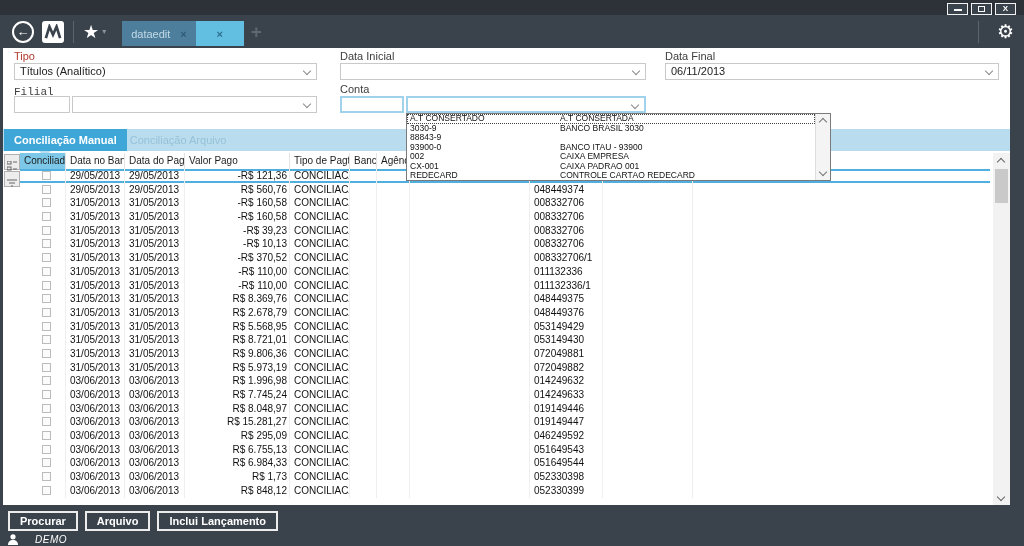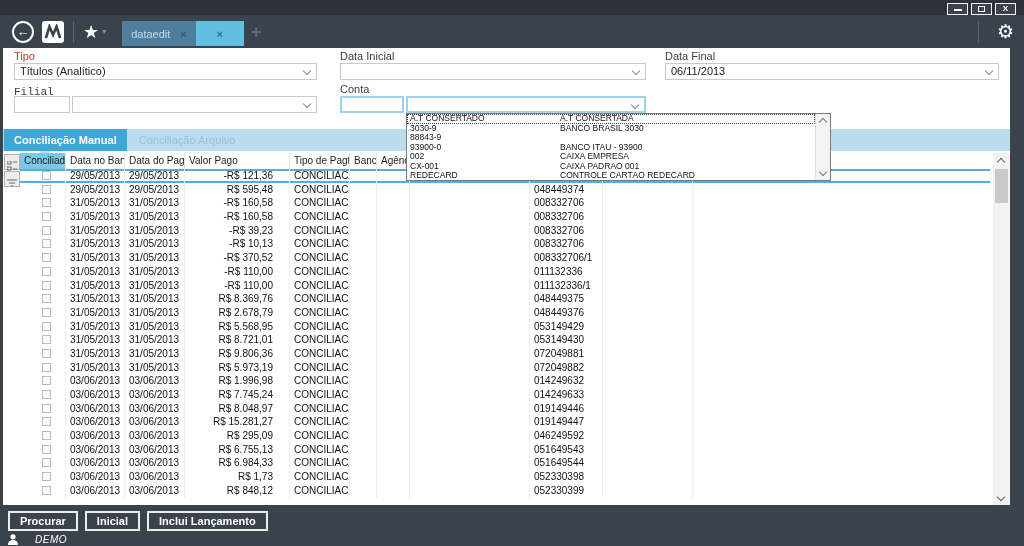--- a/index.html
+++ b/index.html
@@ -55,37 +55,37 @@
   .dd-item.focused { outline:1px dotted #444; outline-offset:-1px; }
   .dd-scroll { position:absolute; right:0; top:0; bottom:0; width:15px; background:#f4f4f4; border-left:1px solid #ddd; }
   .dd-up, .dd-down { position:absolute; left:4px; width:6px; height:6px; border-right:1px solid #777; border-bottom:1px solid #777; }
   .dd-up { top:5px; transform:rotate(-135deg); }
   .dd-down { bottom:5px; transform:rotate(45deg); }
 
   
   .strip { position:absolute; left:0; top:81px; right:0; height:22px; background:#b9dcee; display:flex; }
   .strip-active { background:#3fa6d8; color:#fff; font-weight:bold; font-size:11px; line-height:22px;
                   padding:0 10px; margin-left:1px; }
-  .strip-inactive { color:#96c2d9; font-size:11px; line-height:22px; padding:0 12px; }
+  .strip-inactive { color:#96c2d9; font-size:11px; line-height:22px; padding:0 3px; }
   .notch { position:absolute; top:103px; left:36px; width:0; height:0;
            border-left:6px solid transparent; border-right:6px solid transparent; border-top:6px solid #b9dcee; }
 
   
   .gutter-btn { position:absolute; left:1px; width:16px; height:16px; background:#ededed;
                 border:1px solid #b0b0b0; padding:2px; }
   .thead { position:absolute; left:17px; top:105px; right:20px; height:16px; display:flex;
            font-size:10px; color:#1c1c1c; }
   .th { line-height:16px; padding-left:4px; white-space:nowrap; overflow:hidden; border-right:1px solid #e4e4e4; }
   .th.hl { background:#7dc8e8; }
   .tbody { position:absolute; left:17px; top:121px; right:20px; bottom:7px; overflow:hidden;
            font-size:10px; color:#111; }
   .tr { display:flex; height:13.7px; line-height:13.6px; }
   .tr.selected { box-shadow: inset 0 2px 0 #4fb0e0, inset 0 -2px 0 #4fb0e0; }
   .td { padding-left:4px; white-space:nowrap; overflow:hidden; border-right:1px solid #efefef; }
-  .td.valor { text-align:right; padding-right:16px; padding-left:0; }
+  .td.valor { text-align:right; padding-right:2px; padding-left:0; }
   .c-con { width:46px; } .c-db { width:59px; } .c-dp { width:60px; } .c-valor { width:105px; }
   .c-tipo { width:60px; } .c-banco { width:27px; } .c-ag { width:33px; } .c-a { width:120px; }
   .c-doc { width:73px; } .c-b { width:90px; } .c-fill { flex:1; border-right:none; }
   .cb { display:block; width:9px; height:9px; border:1px solid #bbb; background:#fbfbfb; margin:2px 0 0 18px; }
 
   
   .vscroll { position:absolute; right:0; top:105px; bottom:0; width:17px; background:#f2f2f2; }
   .vs-chev { position:absolute; left:5px; width:6px; height:6px; border-right:1px solid #666; border-bottom:1px solid #666; }
   .vs-up { top:6px; transform:rotate(-135deg); }
   .vs-down { bottom:5px; transform:rotate(45deg); }
@@ -259,21 +259,21 @@
           <div class="td c-doc"></div>
           <div class="td c-b"></div>
           <div class="td c-fill"></div>
         </div>
         <div class="tr">
           <div class="td c-con">
             <span class="cb"></span>
           </div>
           <div class="td c-db">29/05/2013</div>
           <div class="td c-dp">29/05/2013</div>
-          <div class="td c-valor valor">R$ 595,48</div>
+          <div class="td c-valor valor">R$ 560,76</div>
           <div class="td c-tipo">CONCILIACA...</div>
           <div class="td c-banco"></div>
           <div class="td c-ag"></div>
           <div class="td c-a"></div>
           <div class="td c-doc">048449374</div>
           <div class="td c-b"></div>
           <div class="td c-fill"></div>
         </div>
         <div class="tr">
           <div class="td c-con">
@@ -610,21 +610,21 @@
     <div class="vscroll">
       <span class="vs-chev vs-up"></span>
       <div class="vs-thumb"></div>
       <span class="vs-chev vs-down"></span>
     </div>
   </div>
 
   <div class="footer">
     <div class="fbtns">
       <button class="fbtn">Procurar</button>
-      <button class="fbtn">Inicial</button>
+      <button class="fbtn">Arquivo</button>
       <button class="fbtn">Inclui Lançamento</button>
     </div>
     <div class="user">
       <svg width="10" height="11" viewBox="0 0 10 11">
           <circle cx="5" cy="2.8" r="2.6" fill="#fff"></circle>
           <path d="M0,11 C0,7.5 2,6 5,6 C8,6 10,7.5 10,11 Z" fill="#fff"></path>
         </svg>
       <span class="nm">DEMO</span>
     </div>
   </div>

